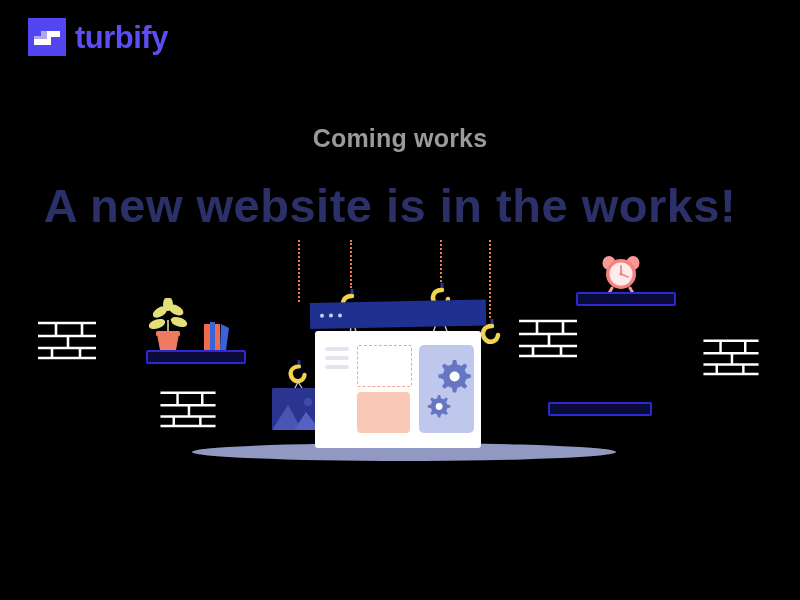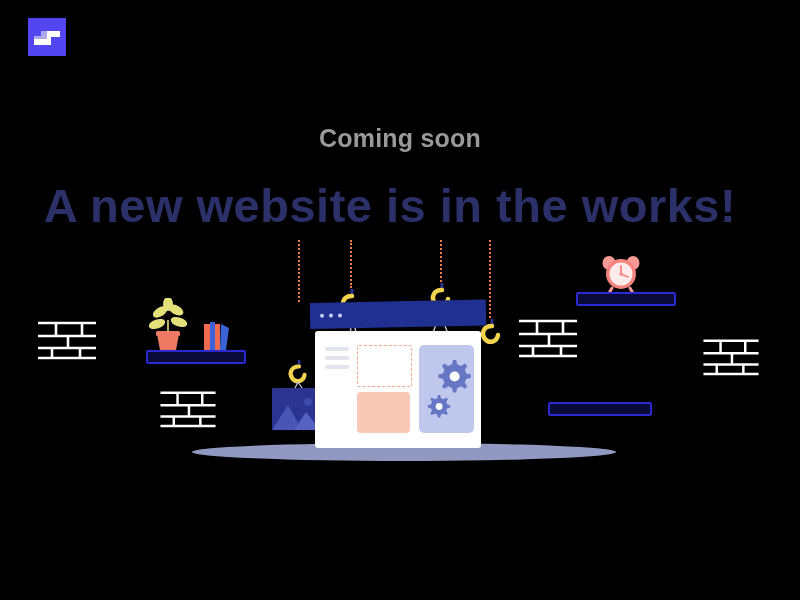--- a/index.html
+++ b/index.html
@@ -184,23 +184,24 @@
 </style>
 </head>
 <body>
 
 <div id="brand">
   <svg id="brand-mark" viewBox="0 0 38 38">
     <rect x="0" y="0" width="38" height="38" fill="#5346f0"></rect>
     <path d="M6 21 L19 21 L19 13 L32 13 L32 19 L23 19 L23 27 L6 27 Z" fill="#ffffff"></path>
     <path d="M6 21 L19 21 L19 13 L13 13 L13 18 L6 18 Z" fill="#c9c9e8" opacity="0.75"></path>
   </svg>
+  <div id="brand-word">turbify</div>
 </div>
 
-<div id="eyebrow">Coming soon</div>
+<div id="eyebrow">Coming works</div>
 <div id="headline">A new website is in the works!</div>
 
 <div id="stage">
 
   <div class="ground-shadow"></div>
 
   <div class="dotline" style="left:298px; height:62px;"></div>
   <div class="dotline" style="left:350px; height:48px;"></div>
   <div class="dotline" style="left:440px; height:42px;"></div>
   <div class="dotline" style="left:489px; height:78px;"></div>

